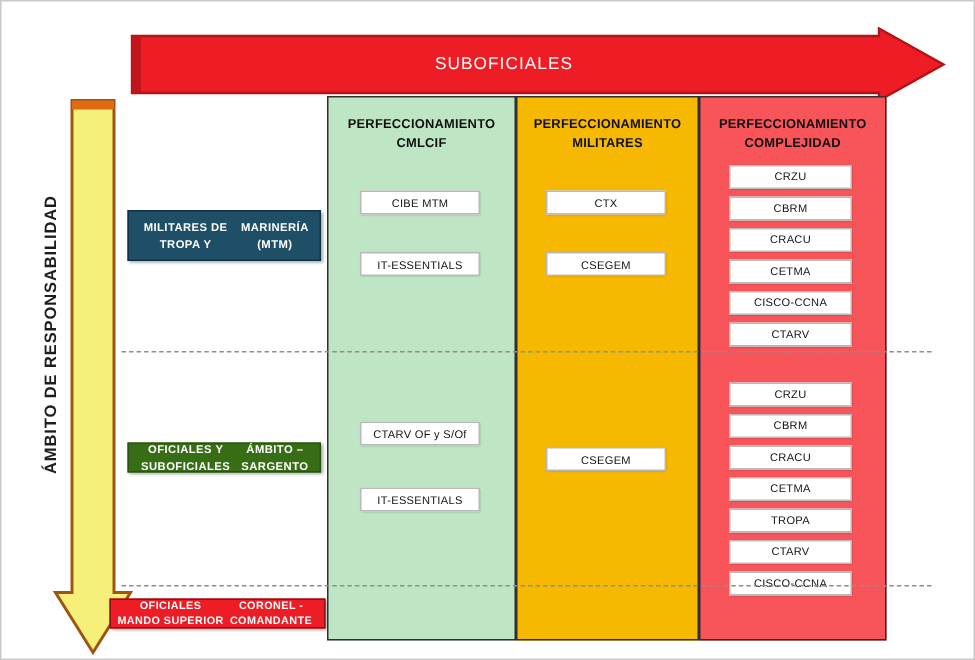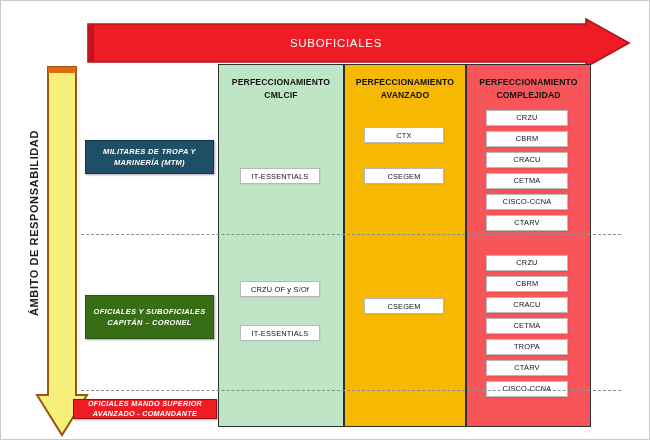--- a/index.html
+++ b/index.html
@@ -32,31 +32,31 @@
   #responsibility-label{
     position:absolute;left:-117px;top:212px;width:300px;height:20px;
     transform:rotate(-90deg);transform-origin:center center;
     text-align:center;font-size:11px;font-weight:bold;color:#1d1d1d;
     letter-spacing:.6px;line-height:20px;
   }
 
   
   .role-box{
     position:absolute;box-sizing:border-box;
-    display:flex;flex-direction:column;align-items:center;justify-content:center;
-    font-size:7.5px;font-weight:bold;letter-spacing:.3px;
-    line-height:11px;padding:2px 4px;font-style:italic;
+    display:flex;flex-direction:row;align-items:center;justify-content:center;
+    text-align:center;font-size:7.5px;font-weight:bold;letter-spacing:.3px;
+    line-height:11px;padding:2px 4px;
   }
   #role-mtm{
     left:84px;top:139px;width:129px;height:34px;
     background:#1f4e67;border:1px solid #0f3446;color:#ffffff;
     box-shadow:1px 1px 2px rgba(0,0,0,.35);
   }
   #role-of{
-    left:84px;top:294px;width:129px;height:44px;
+    left:84px;top:294px;width:129px;height:20px;
     background:#376d15;border:1px solid #2b5310;color:#ffffff;
     box-shadow:1px 1px 2px rgba(0,0,0,.35);
   }
   #role-mando{
     left:72px;top:398px;width:144px;height:20px;
     background:#ee1c25;border:1px solid #8c1014;color:#ffffff;
     font-size:7.2px;line-height:10px;
     box-shadow:1px 1px 2px rgba(0,0,0,.35);
   }
 
@@ -116,41 +116,42 @@
     </svg>
   </div>
   <div id="responsibility-label">ÁMBITO DE RESPONSABILIDAD</div>
 
   <div class="role-box" id="role-mtm">
     <span>MILITARES  DE TROPA Y</span>
     <span>MARINERÍA  (MTM)</span>
   </div>
   <div class="role-box" id="role-of">
     <span>OFICIALES Y SUBOFICIALES</span>
-    <span>CAPITÁN – CORONEL</span>
+    <span>ÁMBITO – SARGENTO</span>
   </div>
   <div class="role-box" id="role-mando">
     <span>OFICIALES MANDO SUPERIOR</span>
-    <span>AVANZADO - COMANDANTE</span>
+    <span>CORONEL - COMANDANTE</span>
   </div>
 
   <div class="col" id="col-inicial">
     <div class="col-header">
       <div>PERFECCIONAMIENTO</div>
       <div>CMLCIF</div>
     </div>
+    <div class="chip wide" style="left:21px;top:62px;">CIBE MTM</div>
     <div class="chip wide" style="left:21px;top:103px;">IT-ESSENTIALS</div>
-    <div class="chip wide" style="left:21px;top:216px;">CRZU OF y S/Of</div>
+    <div class="chip wide" style="left:21px;top:216px;">CTARV OF y S/Of</div>
     <div class="chip wide" style="left:21px;top:260px;">IT-ESSENTIALS</div>
   </div>
 
   <div class="col" id="col-avanzado">
     <div class="col-header">
       <div>PERFECCIONAMIENTO</div>
-      <div>AVANZADO</div>
+      <div>MILITARES</div>
     </div>
     <div class="chip wide" style="left:19px;top:62px;">CTX</div>
     <div class="chip wide" style="left:19px;top:103px;">CSEGEM</div>
     <div class="chip wide" style="left:19px;top:233px;">CSEGEM</div>
   </div>
 
   <div class="col" id="col-especialista">
     <div class="col-header">
       <div>PERFECCIONAMIENTO</div>
       <div>COMPLEJIDAD</div>

